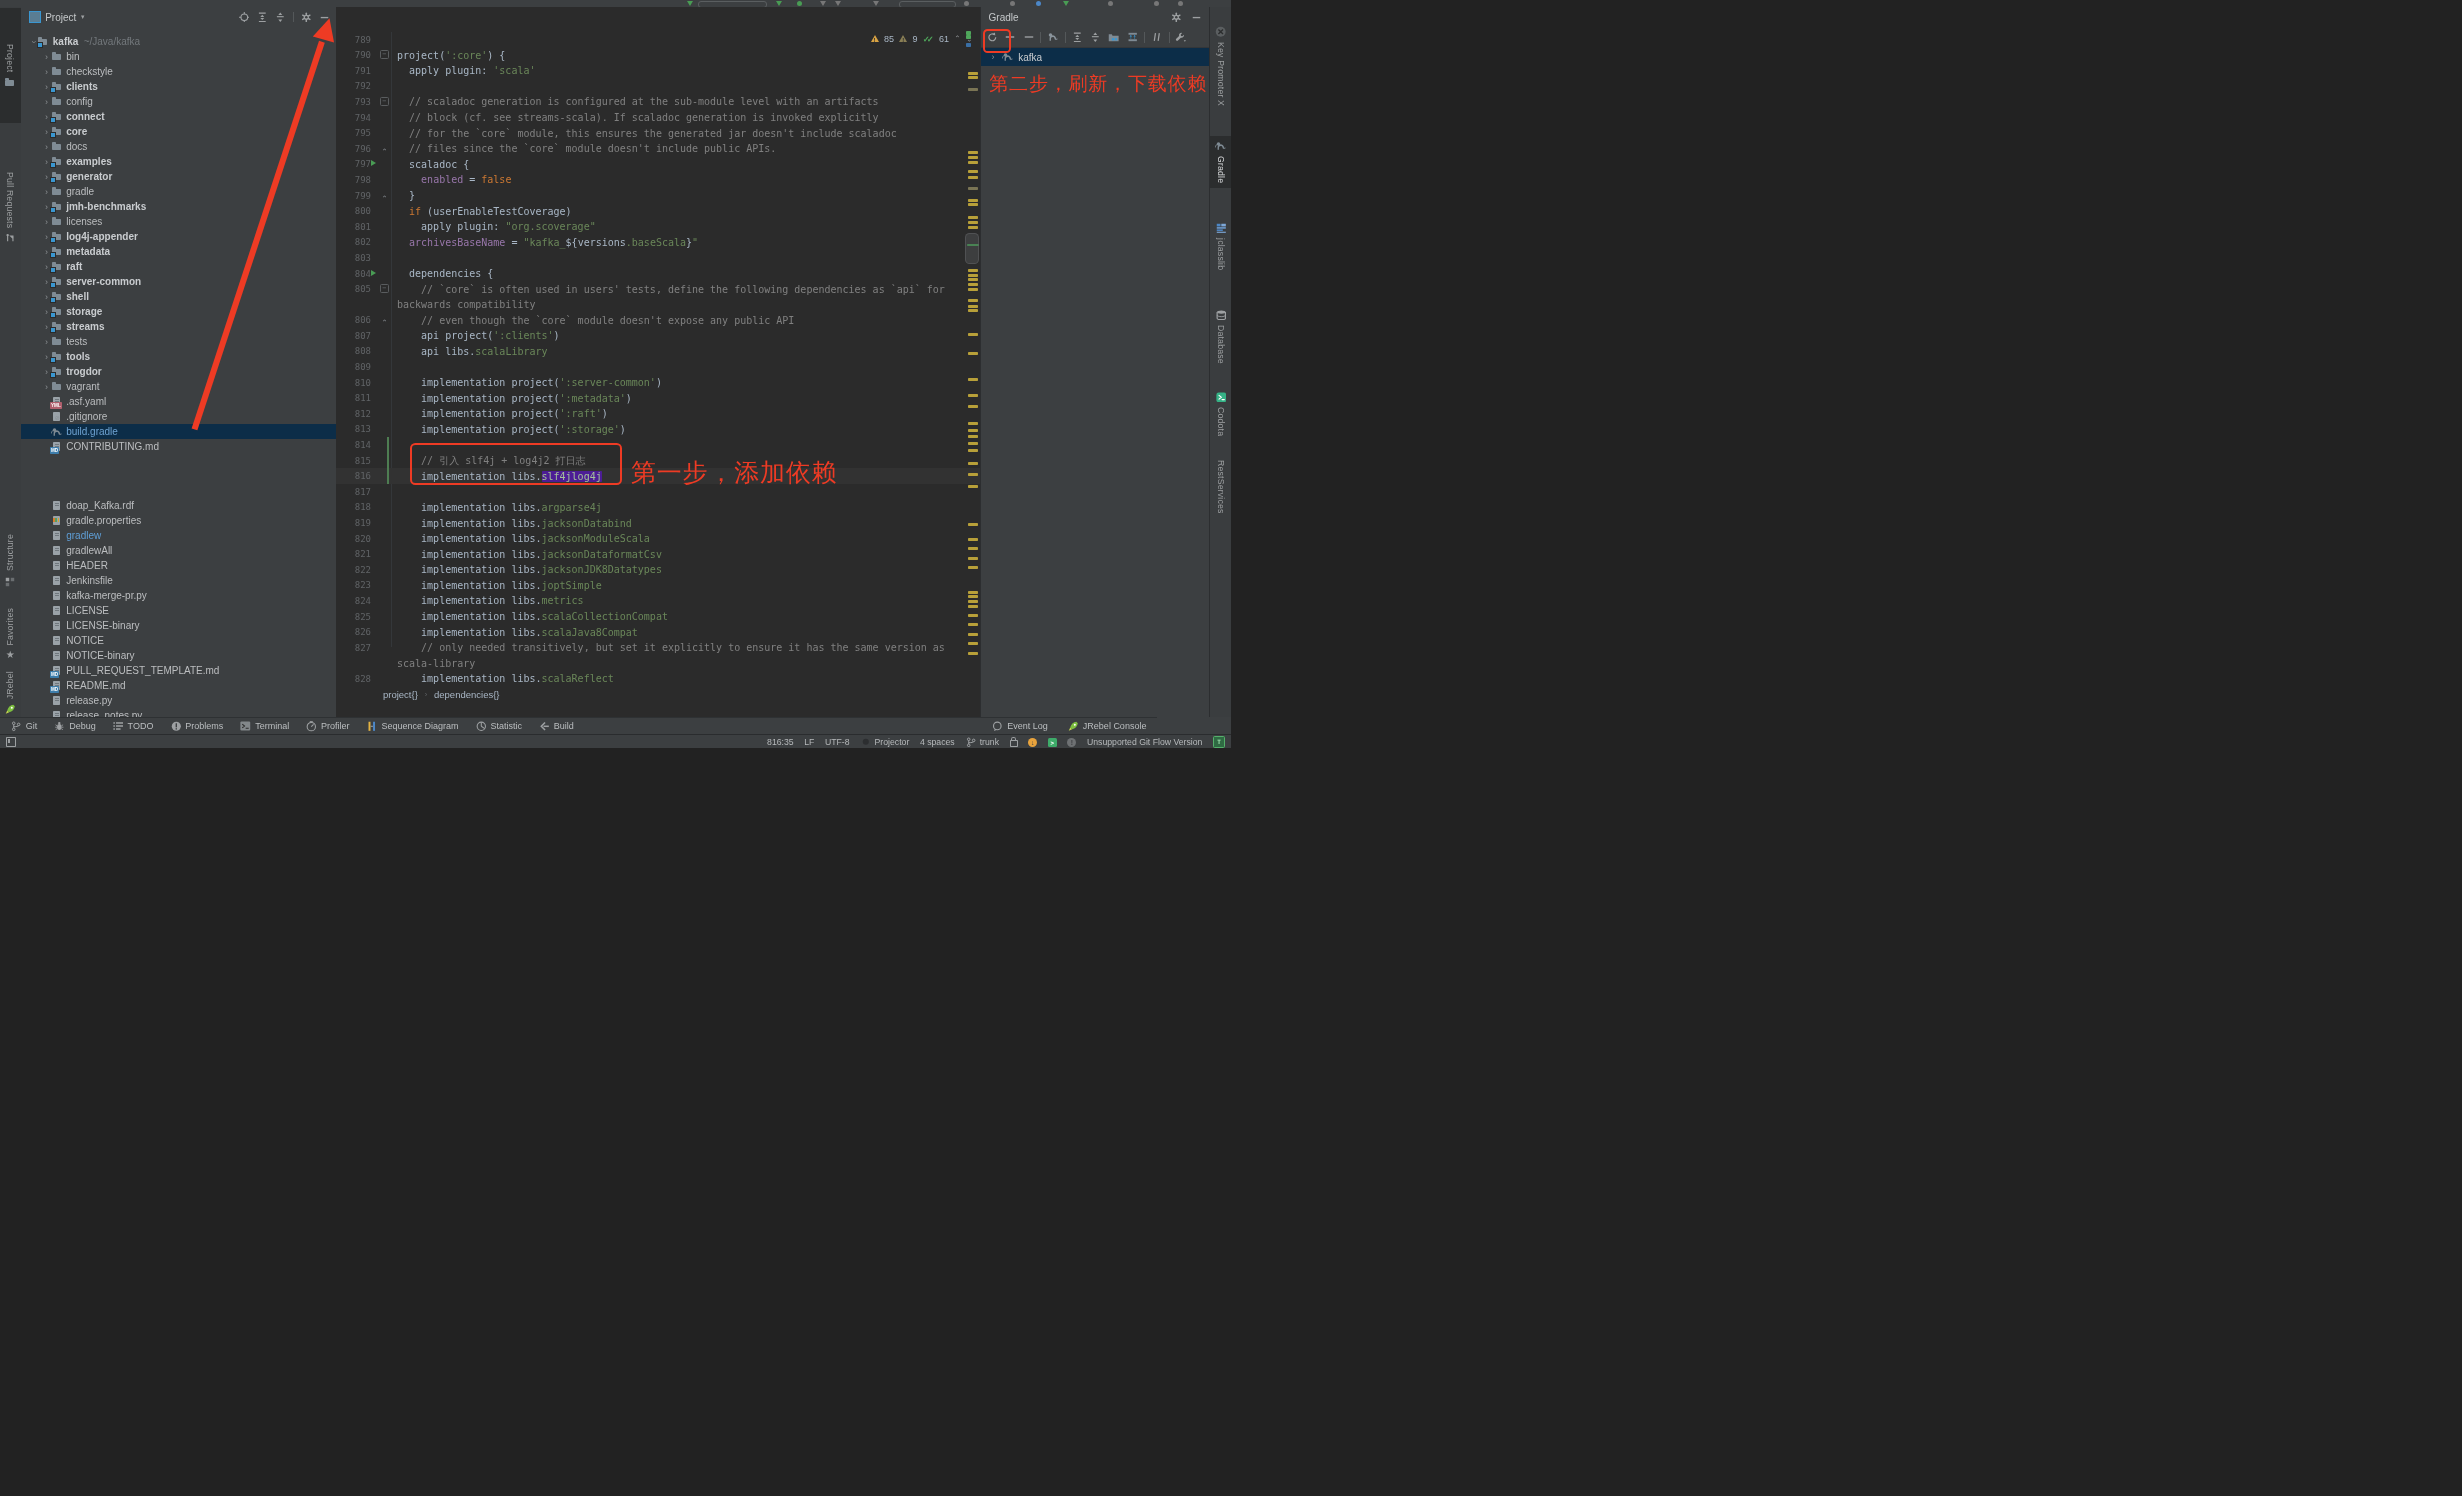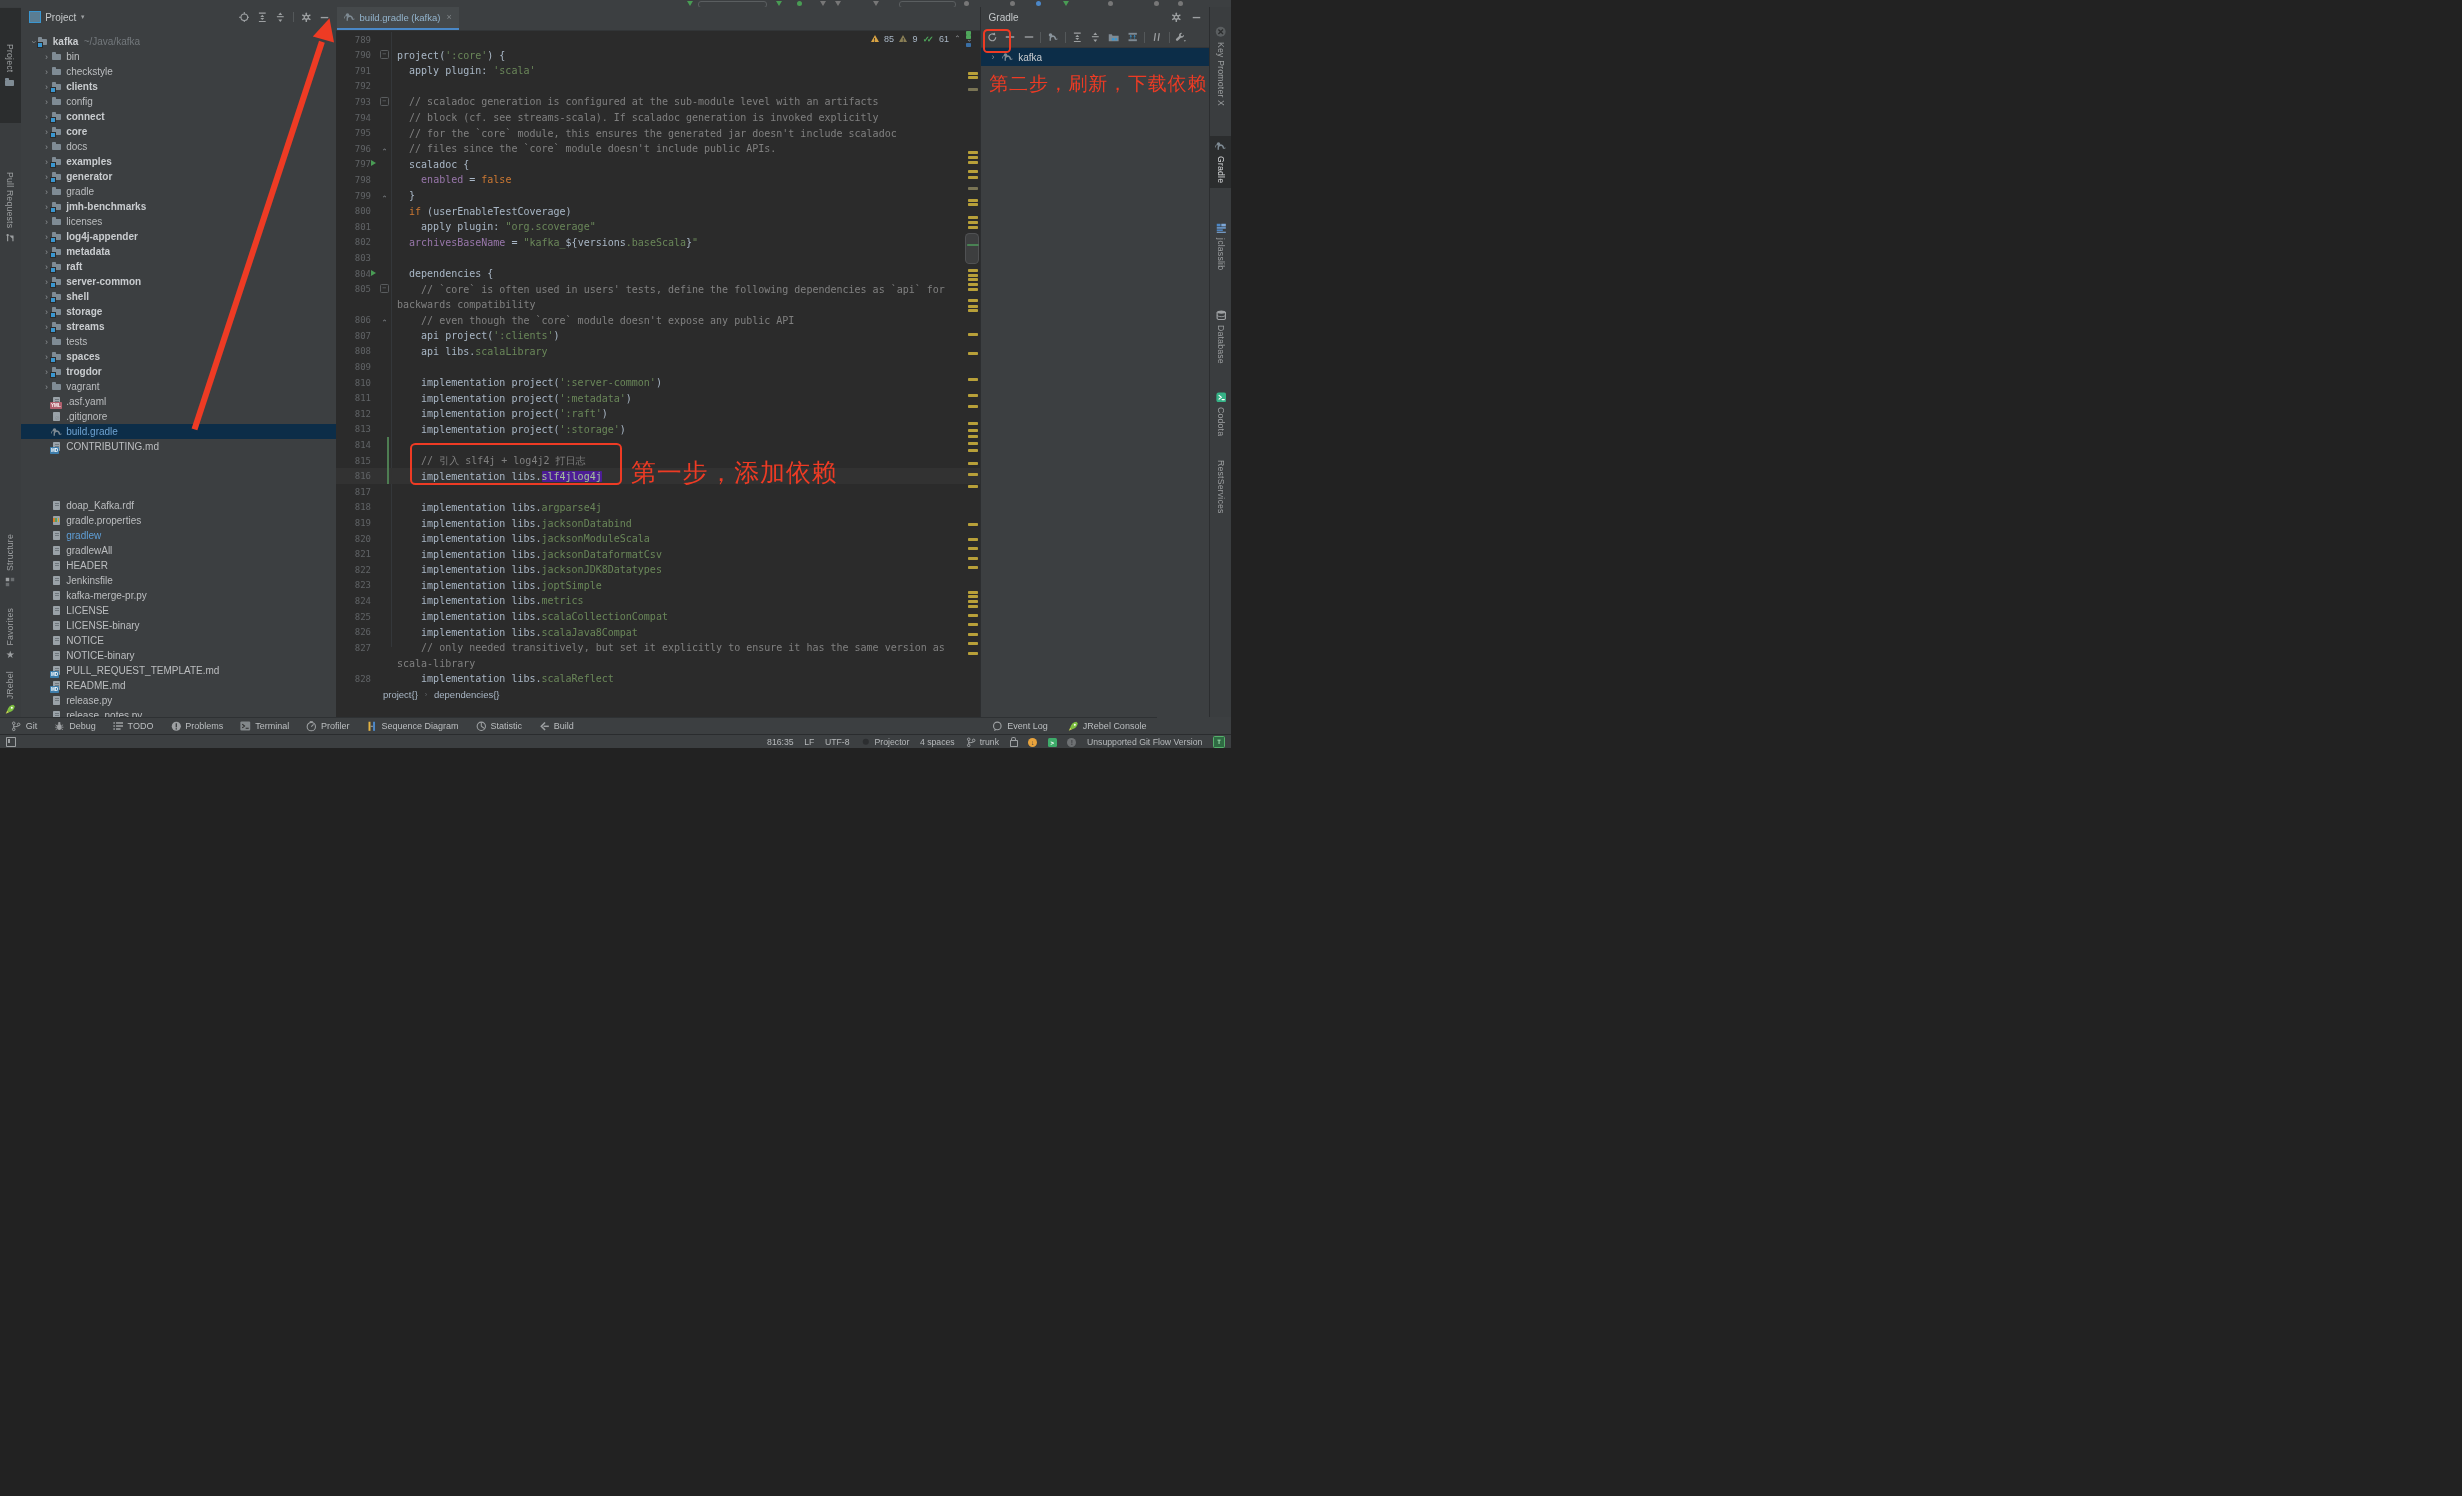--- a/index.html
+++ b/index.html
@@ -366,21 +366,21 @@
         <div class="trow" style="padding-left: 21px;">
           <span class="chev">›</span>
           <span class="ic i-folder"></span>
           <span class="lbl">tests</span>
         </div>
         <div class="trow bold" style="padding-left: 21px;">
           <span class="chev">›</span>
           <span class="ic i-folder">
             <span class="badge-blue"></span>
           </span>
-          <span class="lbl">spaces</span>
+          <span class="lbl">tools</span>
         </div>
         <div class="trow bold" style="padding-left: 21px;">
           <span class="chev">›</span>
           <span class="ic i-folder">
             <span class="badge-blue"></span>
           </span>
           <span class="lbl">trogdor</span>
         </div>
         <div class="trow" style="padding-left: 21px;">
           <span class="chev">›</span>
@@ -516,34 +516,20 @@
         </div>
         <div class="trow" style="padding-left: 21px;">
           <span class="chev"> </span>
           <span class="ic i-file"></span>
           <span class="lbl">Vagrantfile</span>
         </div>
       </div>
   </div>
 
   <div id="editor" class="abs">
-    <div id="tabbar">
-      <div id="tab">
-        <span class="ic" id="tab-eleph">
-            <svg width="11.4" height="10" viewBox="0 0 15 12">
-              <circle cx="4.6" cy="3.4" r="2.3" fill="#7e8a93"></circle>
-              <path d="M3.4 11V7.6C3.4 5.3 5.2 3.6 7.5 3.6c2 0 3.7 1.4 4.1 3.2l.2.8c.1.5.6.8 1.1.7l1-.2c.2.7-.2 1.3-.9 1.4l-1.2.2c-.8.1-1.6-.4-1.8-1.2l-.2-.9C9.6 6.7 8.6 6 7.5 6 6.2 6 5.2 7 5.2 8.3V11H3.4z" fill="#7e8a93"></path>
-              <path d="M2.7 4.1c-1 .3-1.7 1.1-1.9 2.1l-.2 1.2" stroke="#7e8a93" stroke-width="1.2" fill="none" stroke-linecap="round"></path>
-            </svg>
-          </span>
-        <span id="tab-title">build.gradle (kafka)</span>
-        <span id="tab-close">×</span>
-      </div>
-      <div id="tab-underline" style="width: 122px;"></div>
-    </div>
 
     <div id="inspections">
       <span class="tri-warn">
           <span>!</span>
         </span>
       <span>85</span>
       <span class="tri-warn weak">
           <span>!</span>
         </span>
       <span>9</span>

